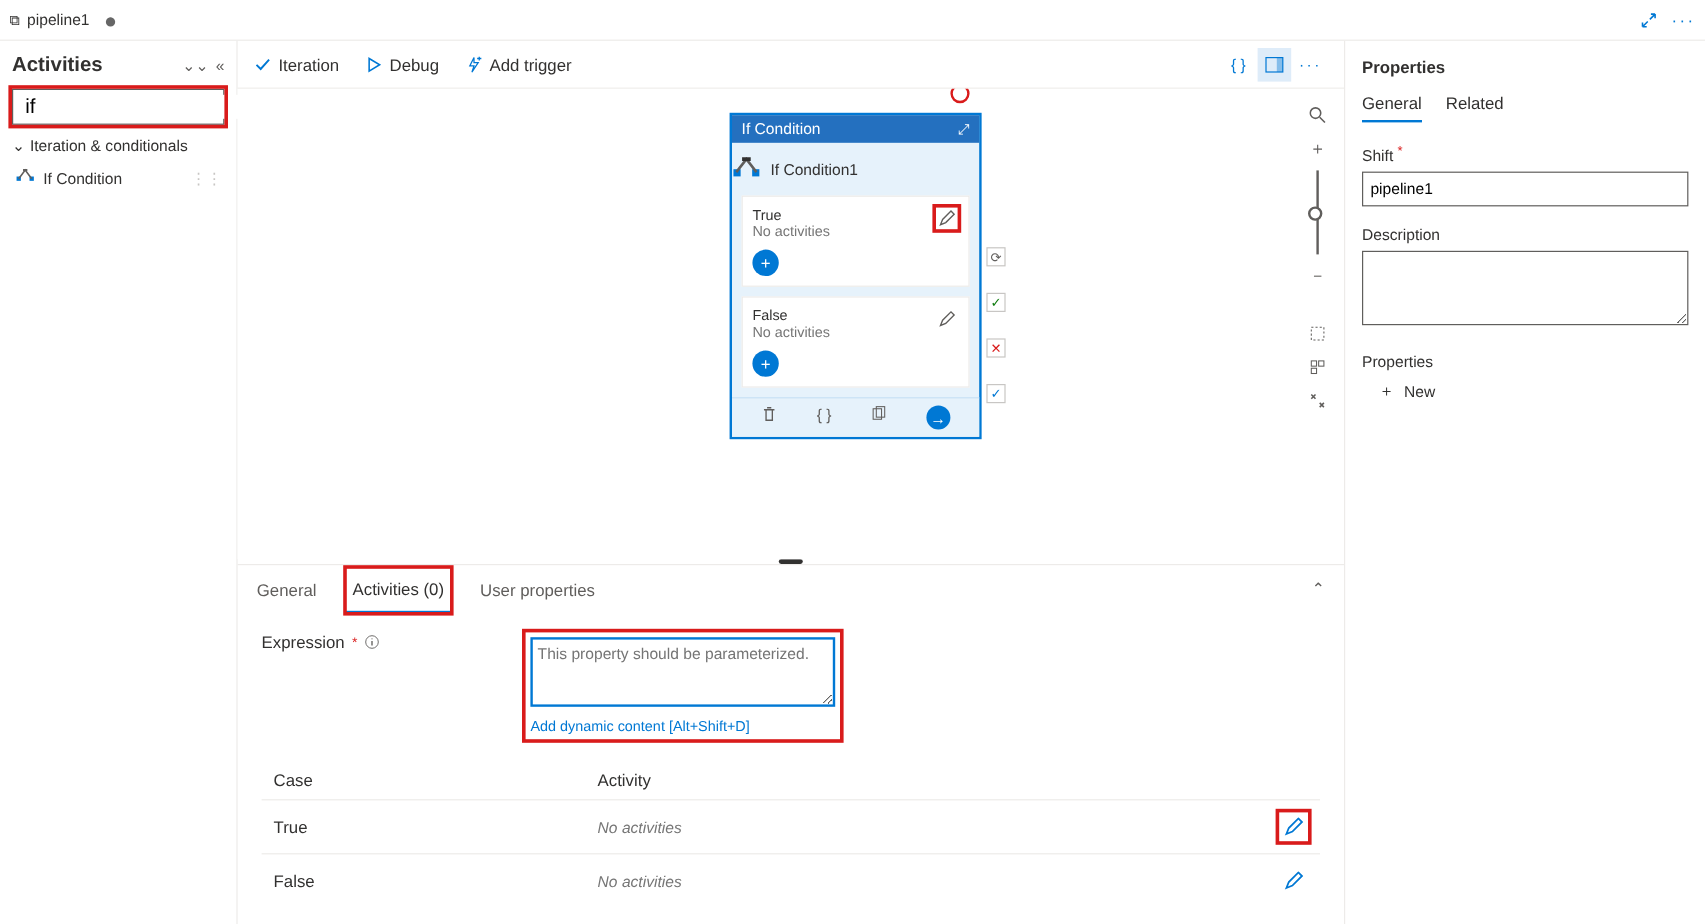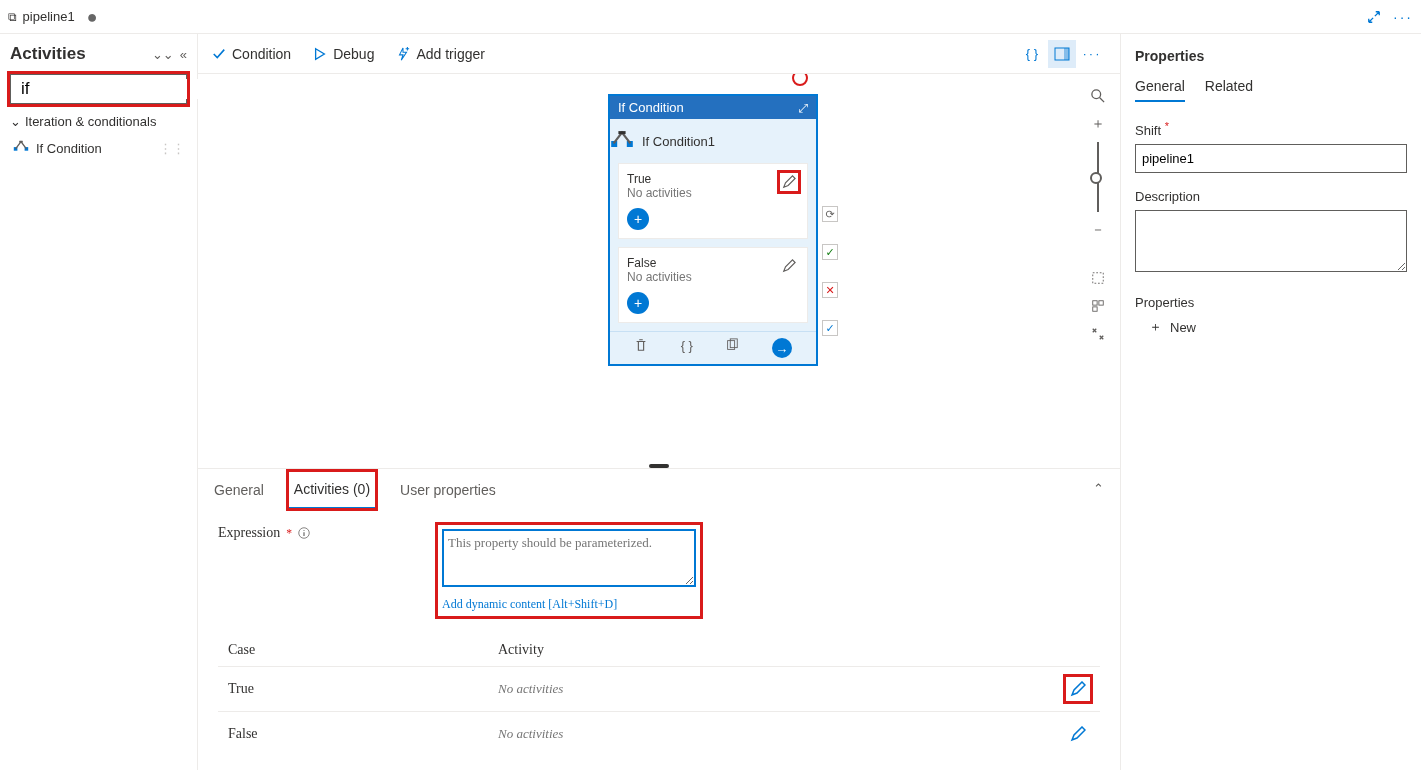--- a/index.html
+++ b/index.html
@@ -60,21 +60,21 @@
 
 .grip { width: 20px; height: 4px; background: #323130; margin: 0 auto; border-radius: 2px; }
 
 .bottom-panel { border-top: 1px solid #edebe9; }
 .tabs { display: flex; align-items: center; padding: 0 16px; height: 42px; position: relative; }
 .tab { margin-right: 24px; cursor: pointer; font-size: 14px; color: #605e5c; padding: 10px 0; }
 .tab.active { color: #323130; border-bottom: 2px solid #0078d4; }
 .tab.highlight-box { outline: 3px solid #d91b1b; outline-offset: -1px; padding-left: 6px; padding-right: 6px; }
 .chev-up { position: absolute; right: 16px; top: 12px; cursor: pointer; color: #605e5c; }
 
-.panel-body { padding: 14px 20px; font-family: Liberation Serif, serif; }
+.panel-body { padding: 14px 20px; }
 .expr-row { display: flex; align-items: flex-start; gap: 20px; }
 .expr-label { width: 200px; display: flex; align-items: center; gap: 6px; font-size: 14px; }
 .expr-label sup { color: #d91b1b; }
 .expr-box-wrap { outline: 3px solid #d91b1b; padding: 4px; }
 .expr-box { width: 254px; height: 58px; border: 2px solid #0078d4; resize: both; font-family: inherit; font-size: 13px; padding: 4px; color: #767676; }
 .dyn-link { color: #0078d4; font-size: 12px; margin-top: 6px; cursor: pointer; }
 
 .case-table { margin-top: 18px; width: 100%; }
 .case-header { display: flex; padding: 8px 10px; font-size: 14px; color: #323130; }
 .case-header .col1 { width: 270px; }
@@ -144,21 +144,21 @@
       <span class="handle">⋮⋮</span>
     </div>
   </div>
 
   <div class="center">
     <div class="toolbar">
       <div class="btn">
         <svg width="14" height="14" viewBox="0 0 16 16">
             <path d="M2 8 L6 12 L14 3" stroke="#0078d4" stroke-width="1.8" fill="none"></path>
           </svg>
-        <span>Condition</span>
+        <span>Iteration</span>
       </div>
       <div class="btn">
         <svg width="14" height="14" viewBox="0 0 16 16">
             <path d="M3 2 L13 8 L3 14 Z" stroke="#0078d4" stroke-width="1.5" fill="none"></path>
           </svg>
         <span>Debug</span>
       </div>
       <div class="btn">
         <svg width="14" height="14" viewBox="0 0 16 16">
             <path d="M8 1 L4 9 L8 9 L6 15 L12 6 L8 6 Z" stroke="#0078d4" stroke-width="1.2" fill="none"></path>

